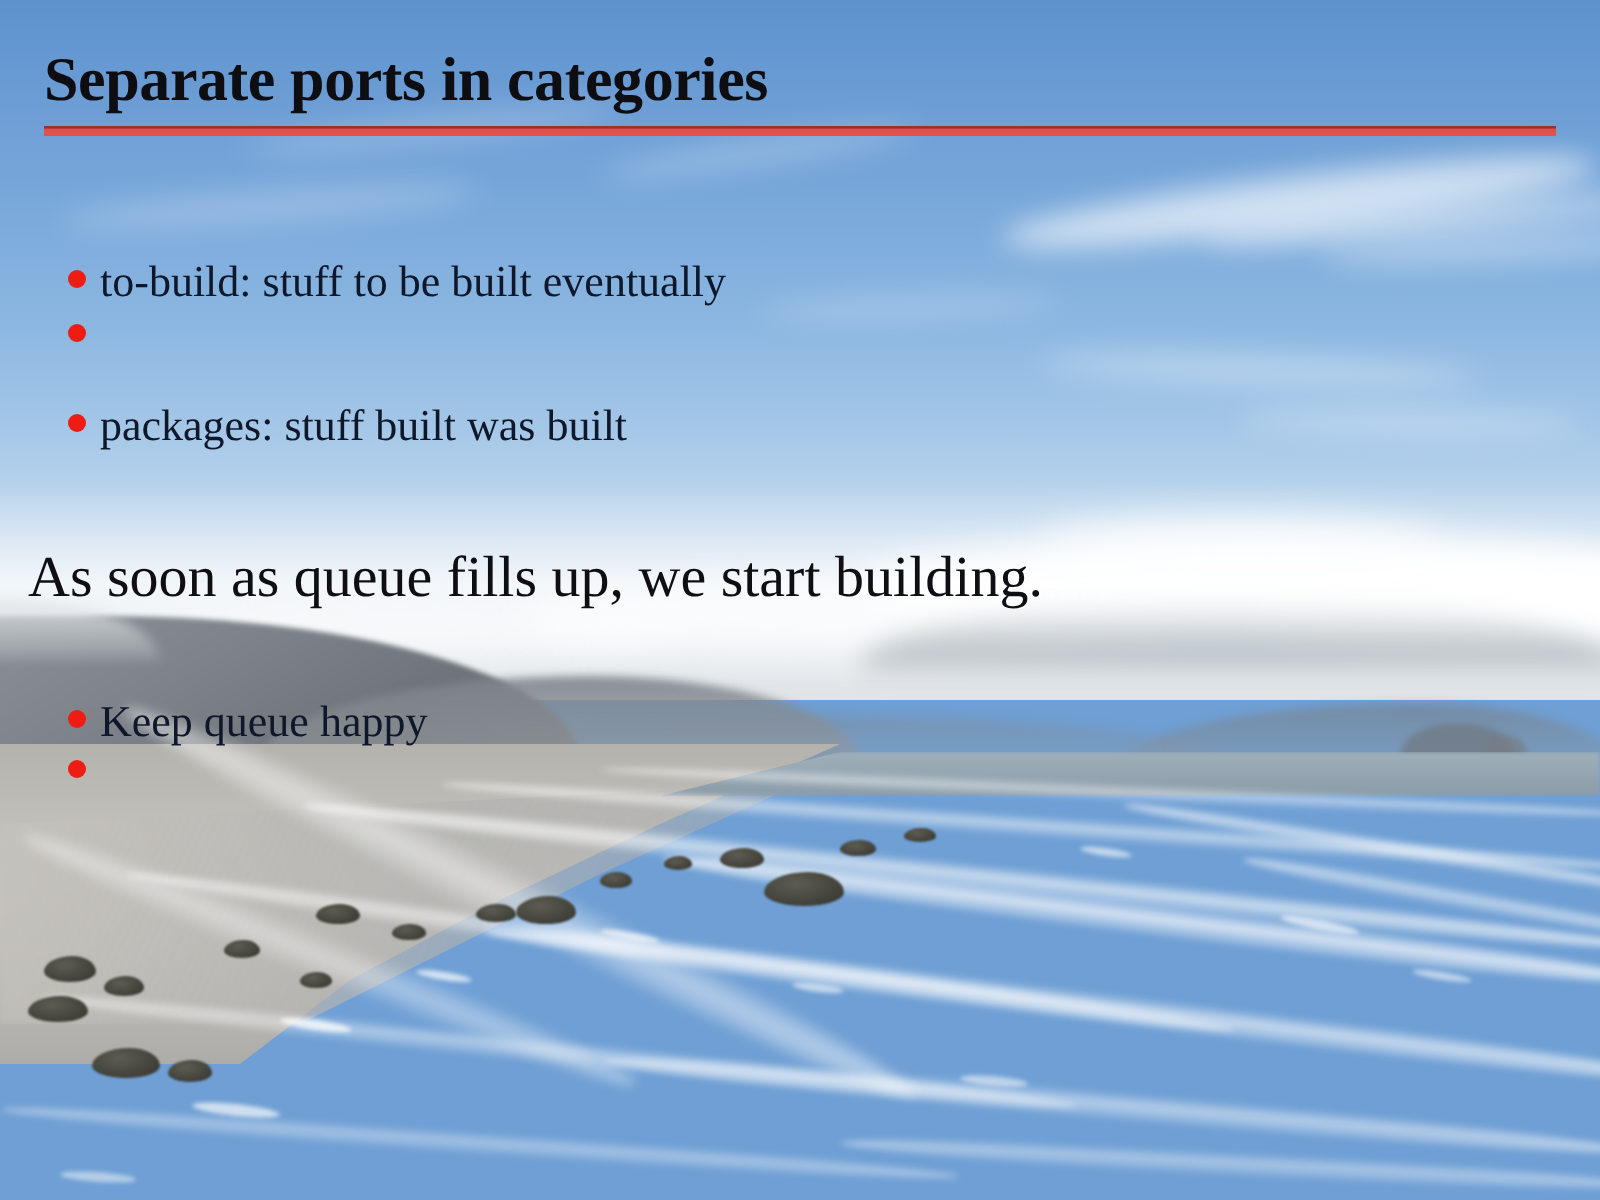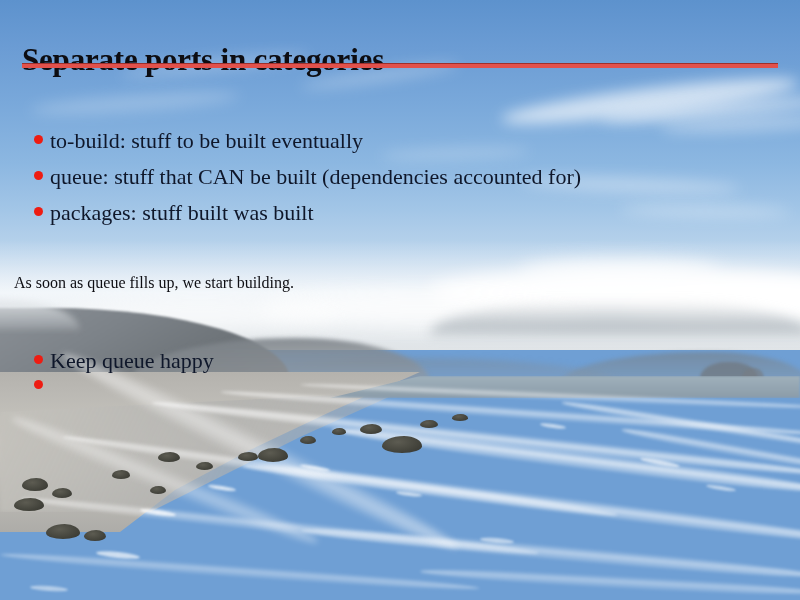--- a/index.html
+++ b/index.html
@@ -224,21 +224,20 @@
 
   
   .title {
     position: absolute;
     left: 22px; top: 22px;
     font-size: 31px;
     font-weight: bold;
     color: #0d0d12;
     letter-spacing: -0.2px;
     white-space: nowrap;
-    margin-top: 20px;
   }
   .title-rule {
     position: absolute;
     left: 22px; top: 63px;
     width: 756px; height: 5px;
     background: linear-gradient(to bottom, #9e2f2c 0%, #9e2f2c 22%, #e2514b 30%, #e2514b 100%);
   }
 
   .bullets-top { position: absolute; left: 34px; top: 130px; }
   .bullets-bottom { position: absolute; left: 34px; top: 350px; }
@@ -262,21 +261,21 @@
   .bullet-text {
     font-size: 22px;
     color: #0f172a;
     white-space: nowrap;
     line-height: 1;
   }
 
   .standalone {
     position: absolute;
     left: 14px; top: 275px;
-    font-size: 16px;
+    font-size: 29px;
     color: #0e0e13;
     white-space: nowrap;
     line-height: 1;
   }
 </style>
 </head>
 <body>
 
 <div id="slide">
 
@@ -366,21 +365,20 @@
 
   <div class="title-rule"></div>
 
   <div class="bullets-top">
     <div class="bullet-row">
       <span class="dot"></span>
       <span class="bullet-text">to-build: stuff to be built eventually</span>
     </div>
     <div class="bullet-row">
       <span class="dot"></span>
-      <span class="bullet-text">queue: stuff that CAN be built (dependencies accounted for)</span>
     </div>
     <div class="bullet-row">
       <span class="dot"></span>
       <span class="bullet-text">packages: stuff built was built</span>
     </div>
   </div>
 
   <div class="standalone">As soon as queue fills up, we start building.</div>
 
   <div class="bullets-bottom">

